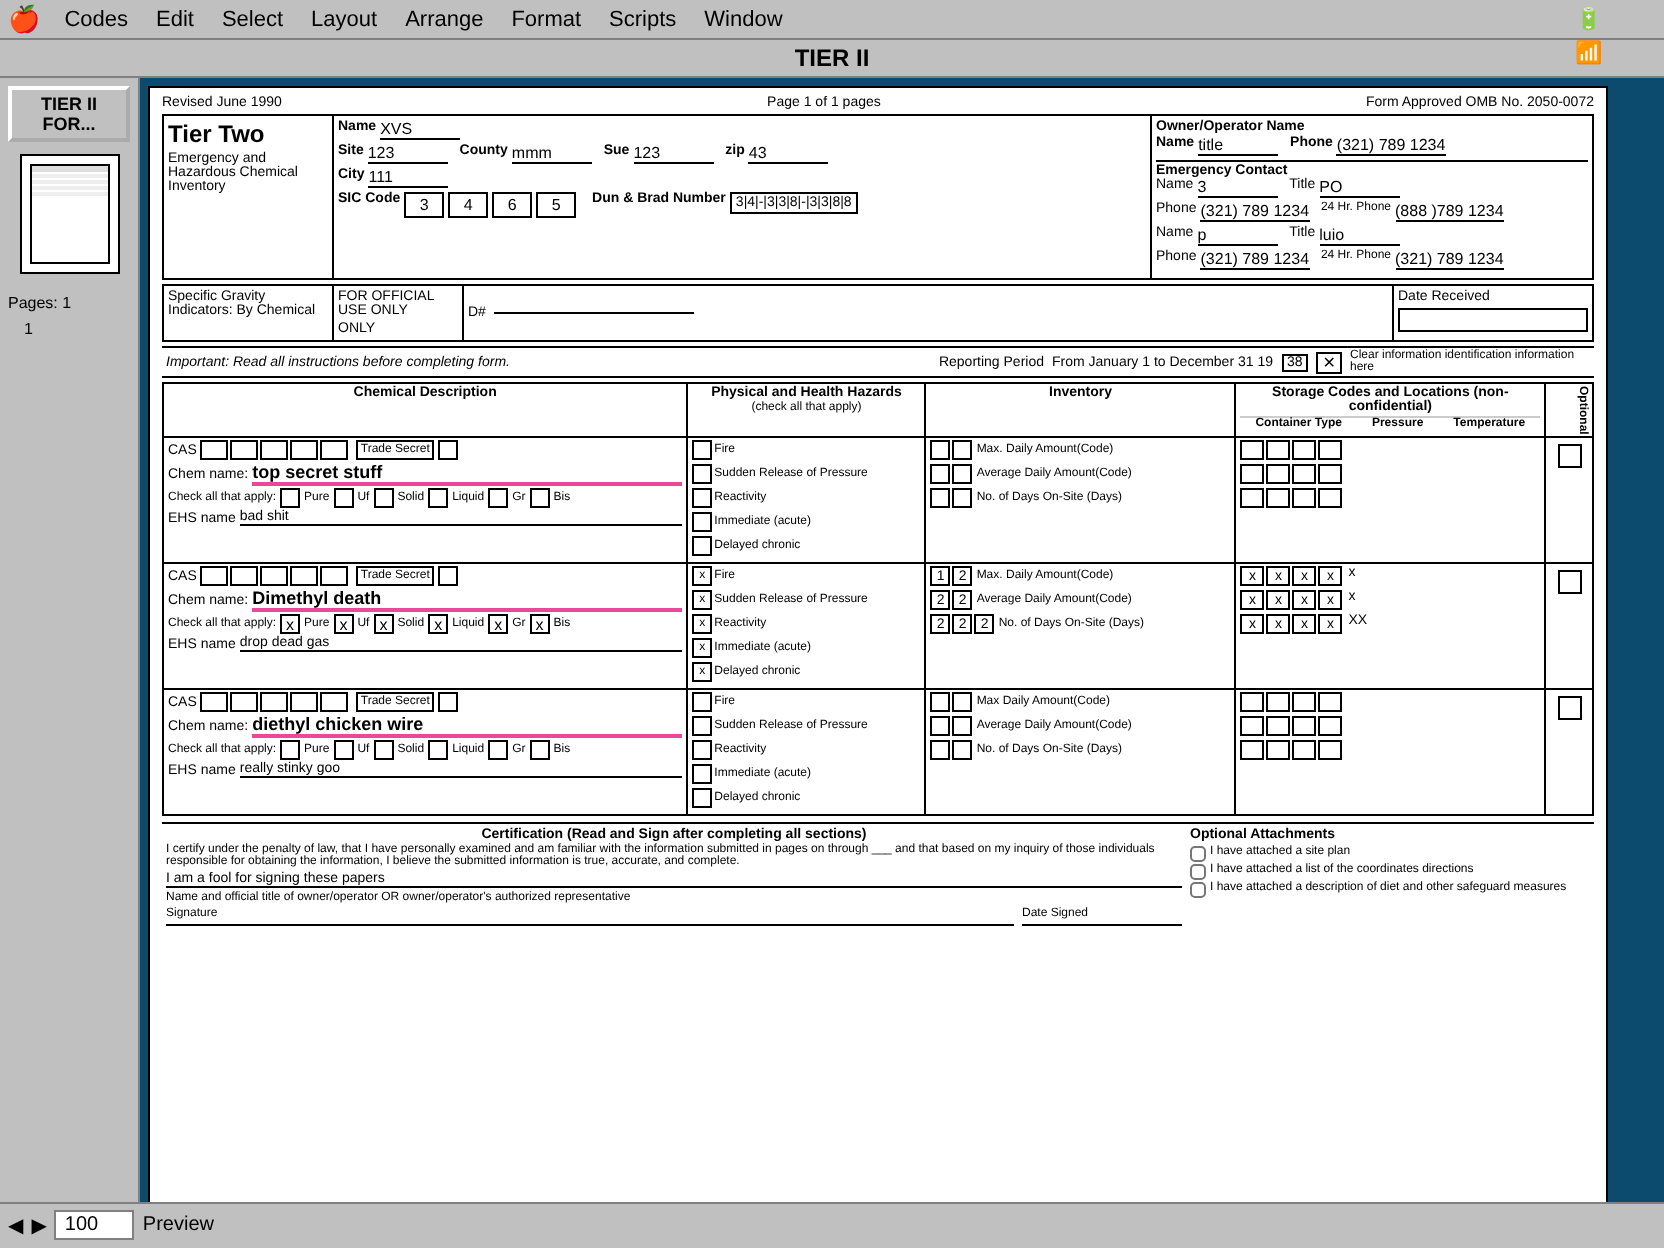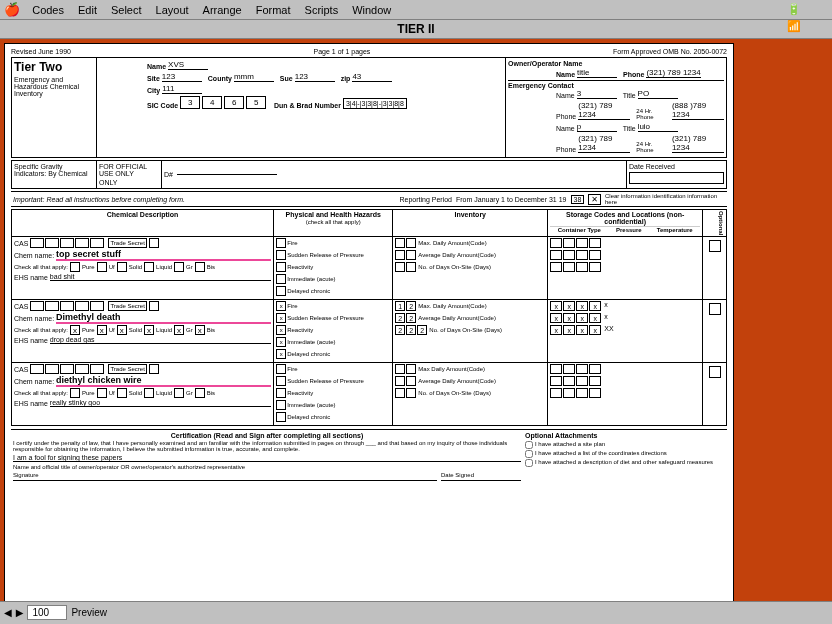--- a/index.html
+++ b/index.html
@@ -68,42 +68,42 @@
       background: #fff;
       margin: 2px auto;
       display: flex;
       align-items: center;
       justify-content: center;
     }
 
     
     .doc-area {
       flex: 1;
-      background: #c2410c;
+      background: #0c4a6e;
       padding: 4px;
       overflow: auto;
     }
     .document {
       background: #fff;
       border: 1px solid #000;
       width: 730px;
       min-height: 560px;
       padding: 4px 6px;
       font-size: 8px;
       position: relative;
     }
 
     
     .doc-header-row {
       display: flex;
       justify-content: space-between;
       font-size: 7px;
       margin-bottom: 2px;
     }
-    .field-row { display: flex; align-items: flex-end; gap: 2px; margin-bottom: 2px; font-size: 7px; margin-left: 48px; }
+    .field-row { display: flex; align-items: flex-start; gap: 2px; margin-bottom: 2px; font-size: 7px; }
     .field-label { font-weight: bold; white-space: nowrap; }
     .field-value { border-bottom: 1px solid #000; min-width: 40px; font-size: 8px; }
     .field-box { border: 1px solid #000; padding: 1px 3px; font-size: 8px; min-width: 20px; text-align: center; }
 
     
     .reporting-row {
       display: flex;
       align-items: center;
       gap: 4px;
       font-size: 7px;
@@ -215,20 +215,34 @@
     <span>📶</span>
   </div>
 </div>
 
 <div class="titlebar">
   <span>TIER II</span>
 </div>
 
 <div class="main-layout">
 
+  <div class="sidebar">
+    <div class="sidebar-button">TIER II FOR...</div>
+    <div class="page-thumb" style="font-size:6px; padding:2px; text-align:center;">
+      <div style="border:1px solid #000; width:40px; height:50px; background:#fff; font-size:5px; overflow:hidden;">
+        <div style="background:#ddd; height:3px; margin-bottom:1px;"></div>
+        <div style="height:2px; background:#eee; margin:1px 0;"></div>
+        <div style="height:2px; background:#eee; margin:1px 0;"></div>
+        <div style="height:2px; background:#eee; margin:1px 0;"></div>
+        <div style="height:2px; background:#eee; margin:1px 0;"></div>
+      </div>
+    </div>
+    <div style="font-size:8px; margin-top:4px;">Pages: 1</div>
+    <div style="font-size:8px; margin-left:8px;">1</div>
+  </div>
 
   <div class="doc-area">
     <div class="document">
 
       <div class="doc-header-row">
         <span>Revised June 1990</span>
         <span>Page  1  of  1  pages</span>
         <span>Form Approved OMB No. 2050-0072</span>
       </div>
 

